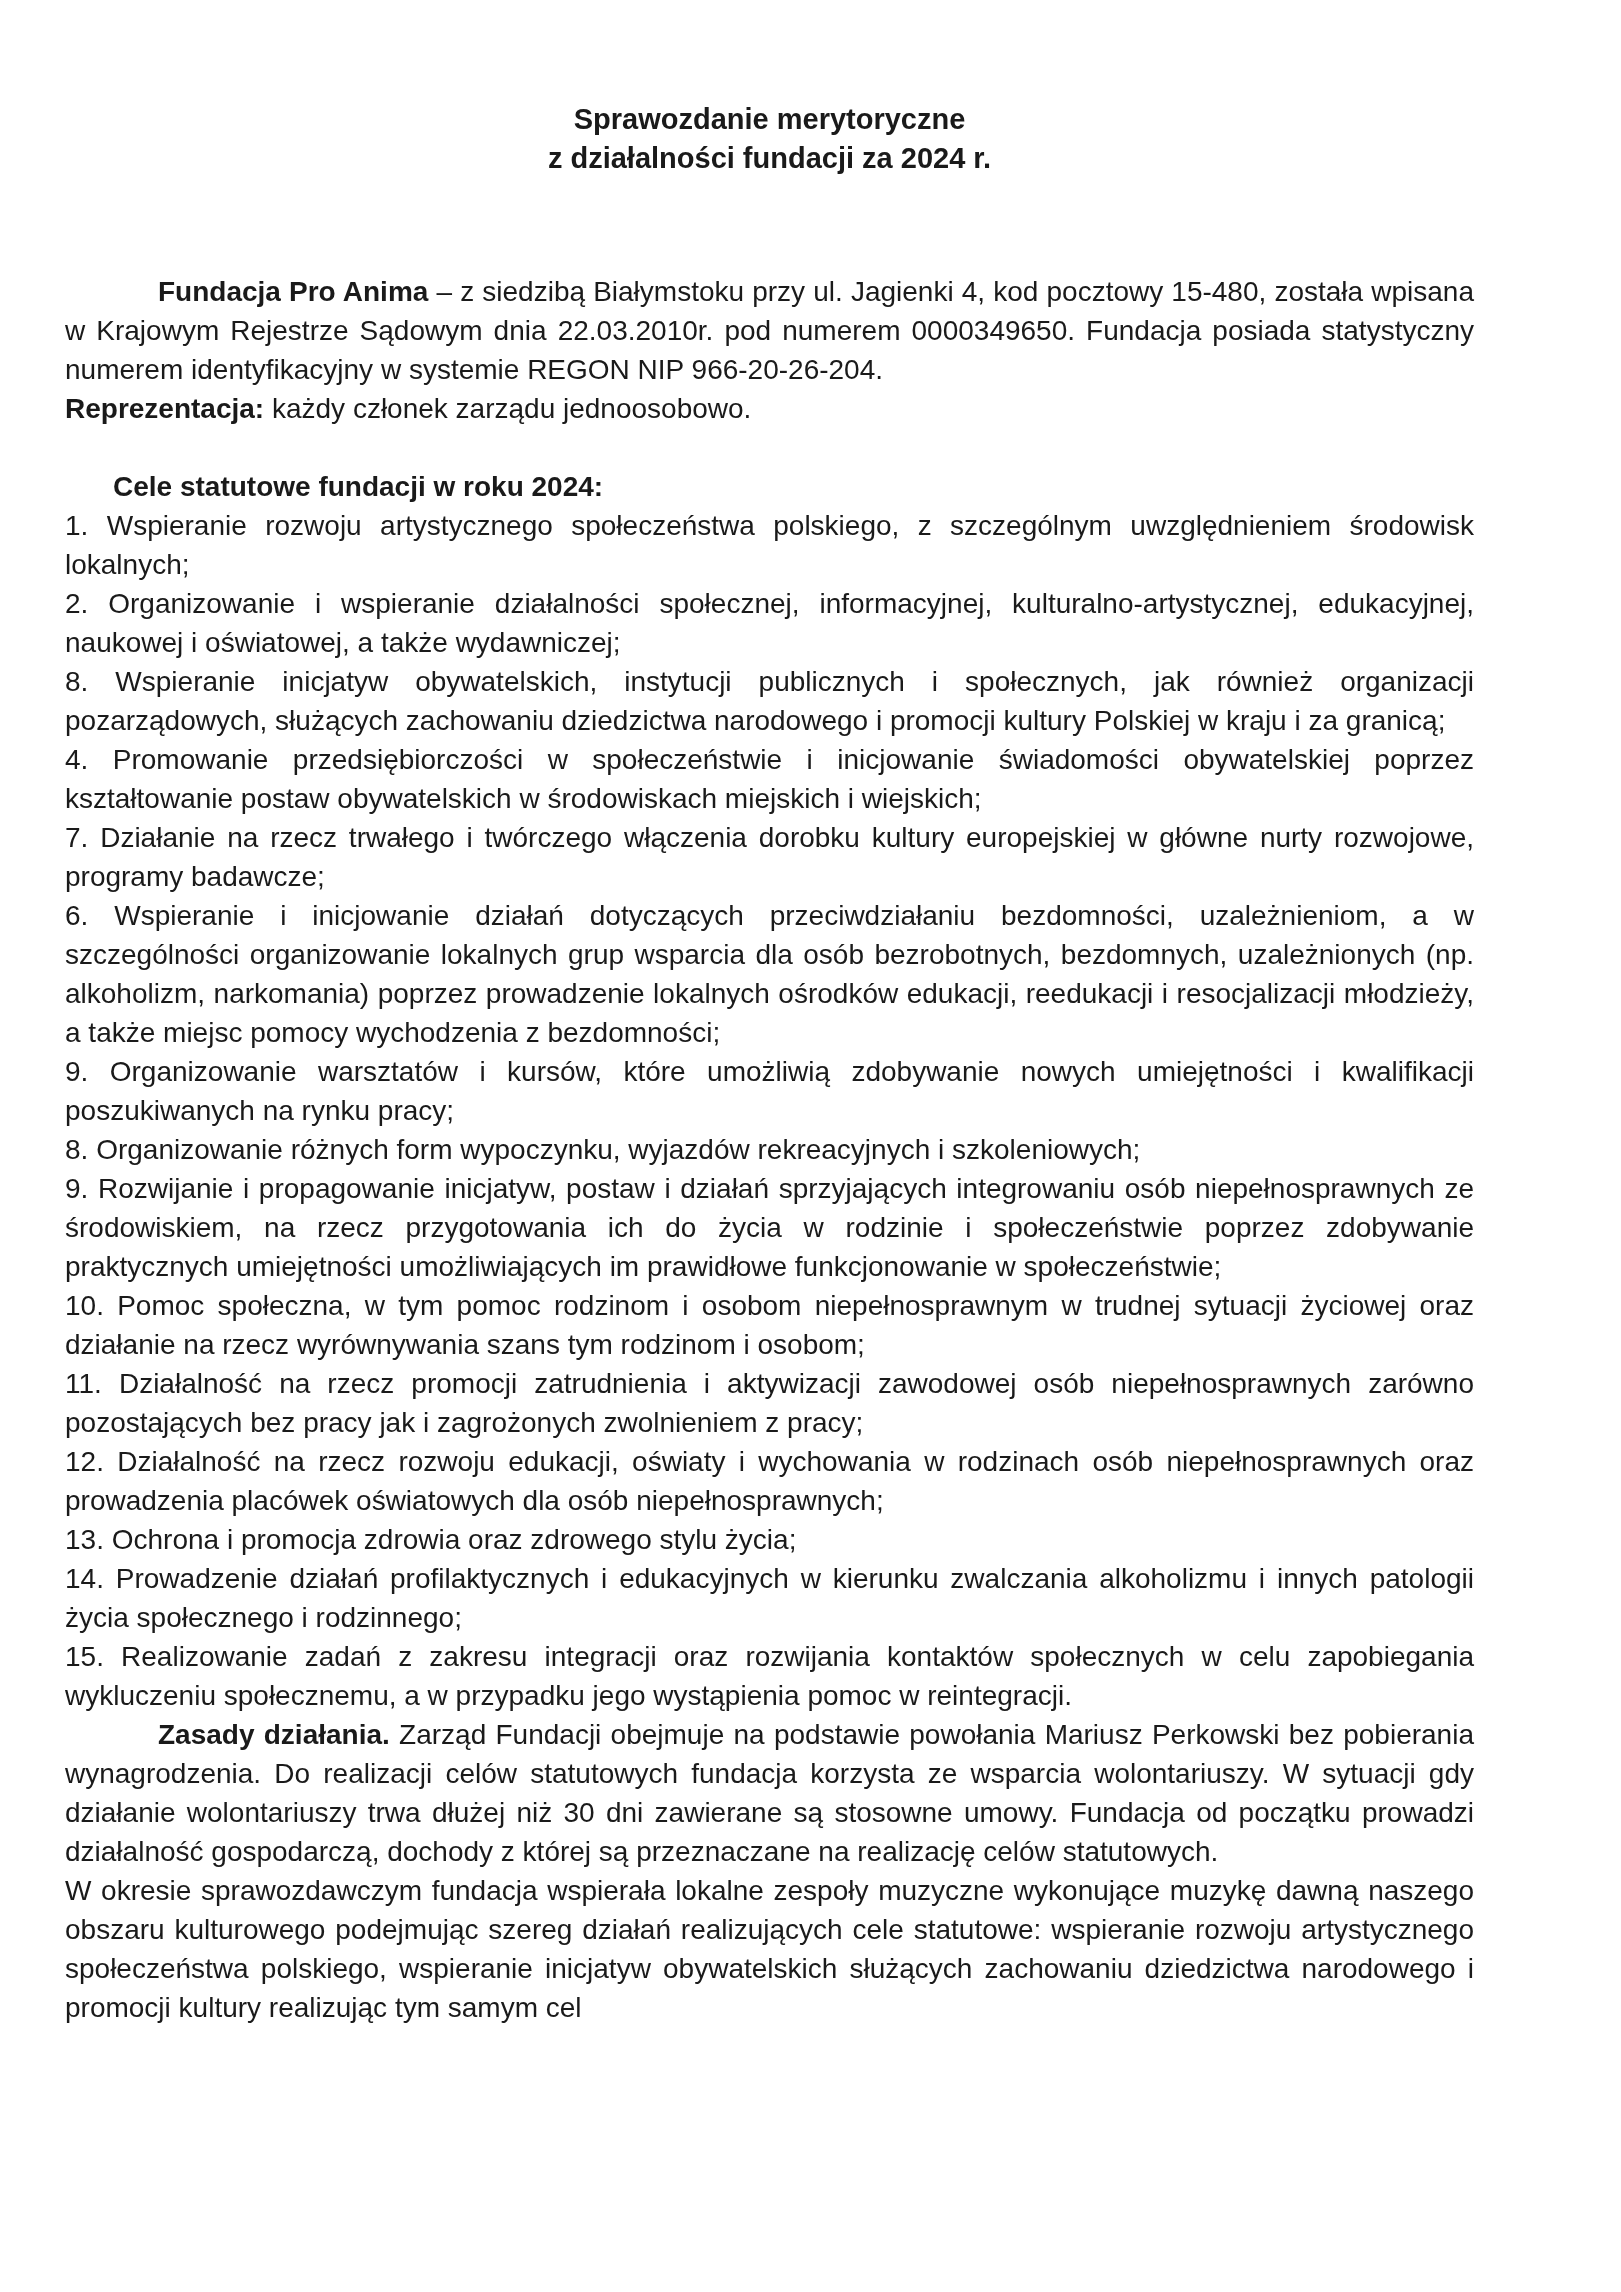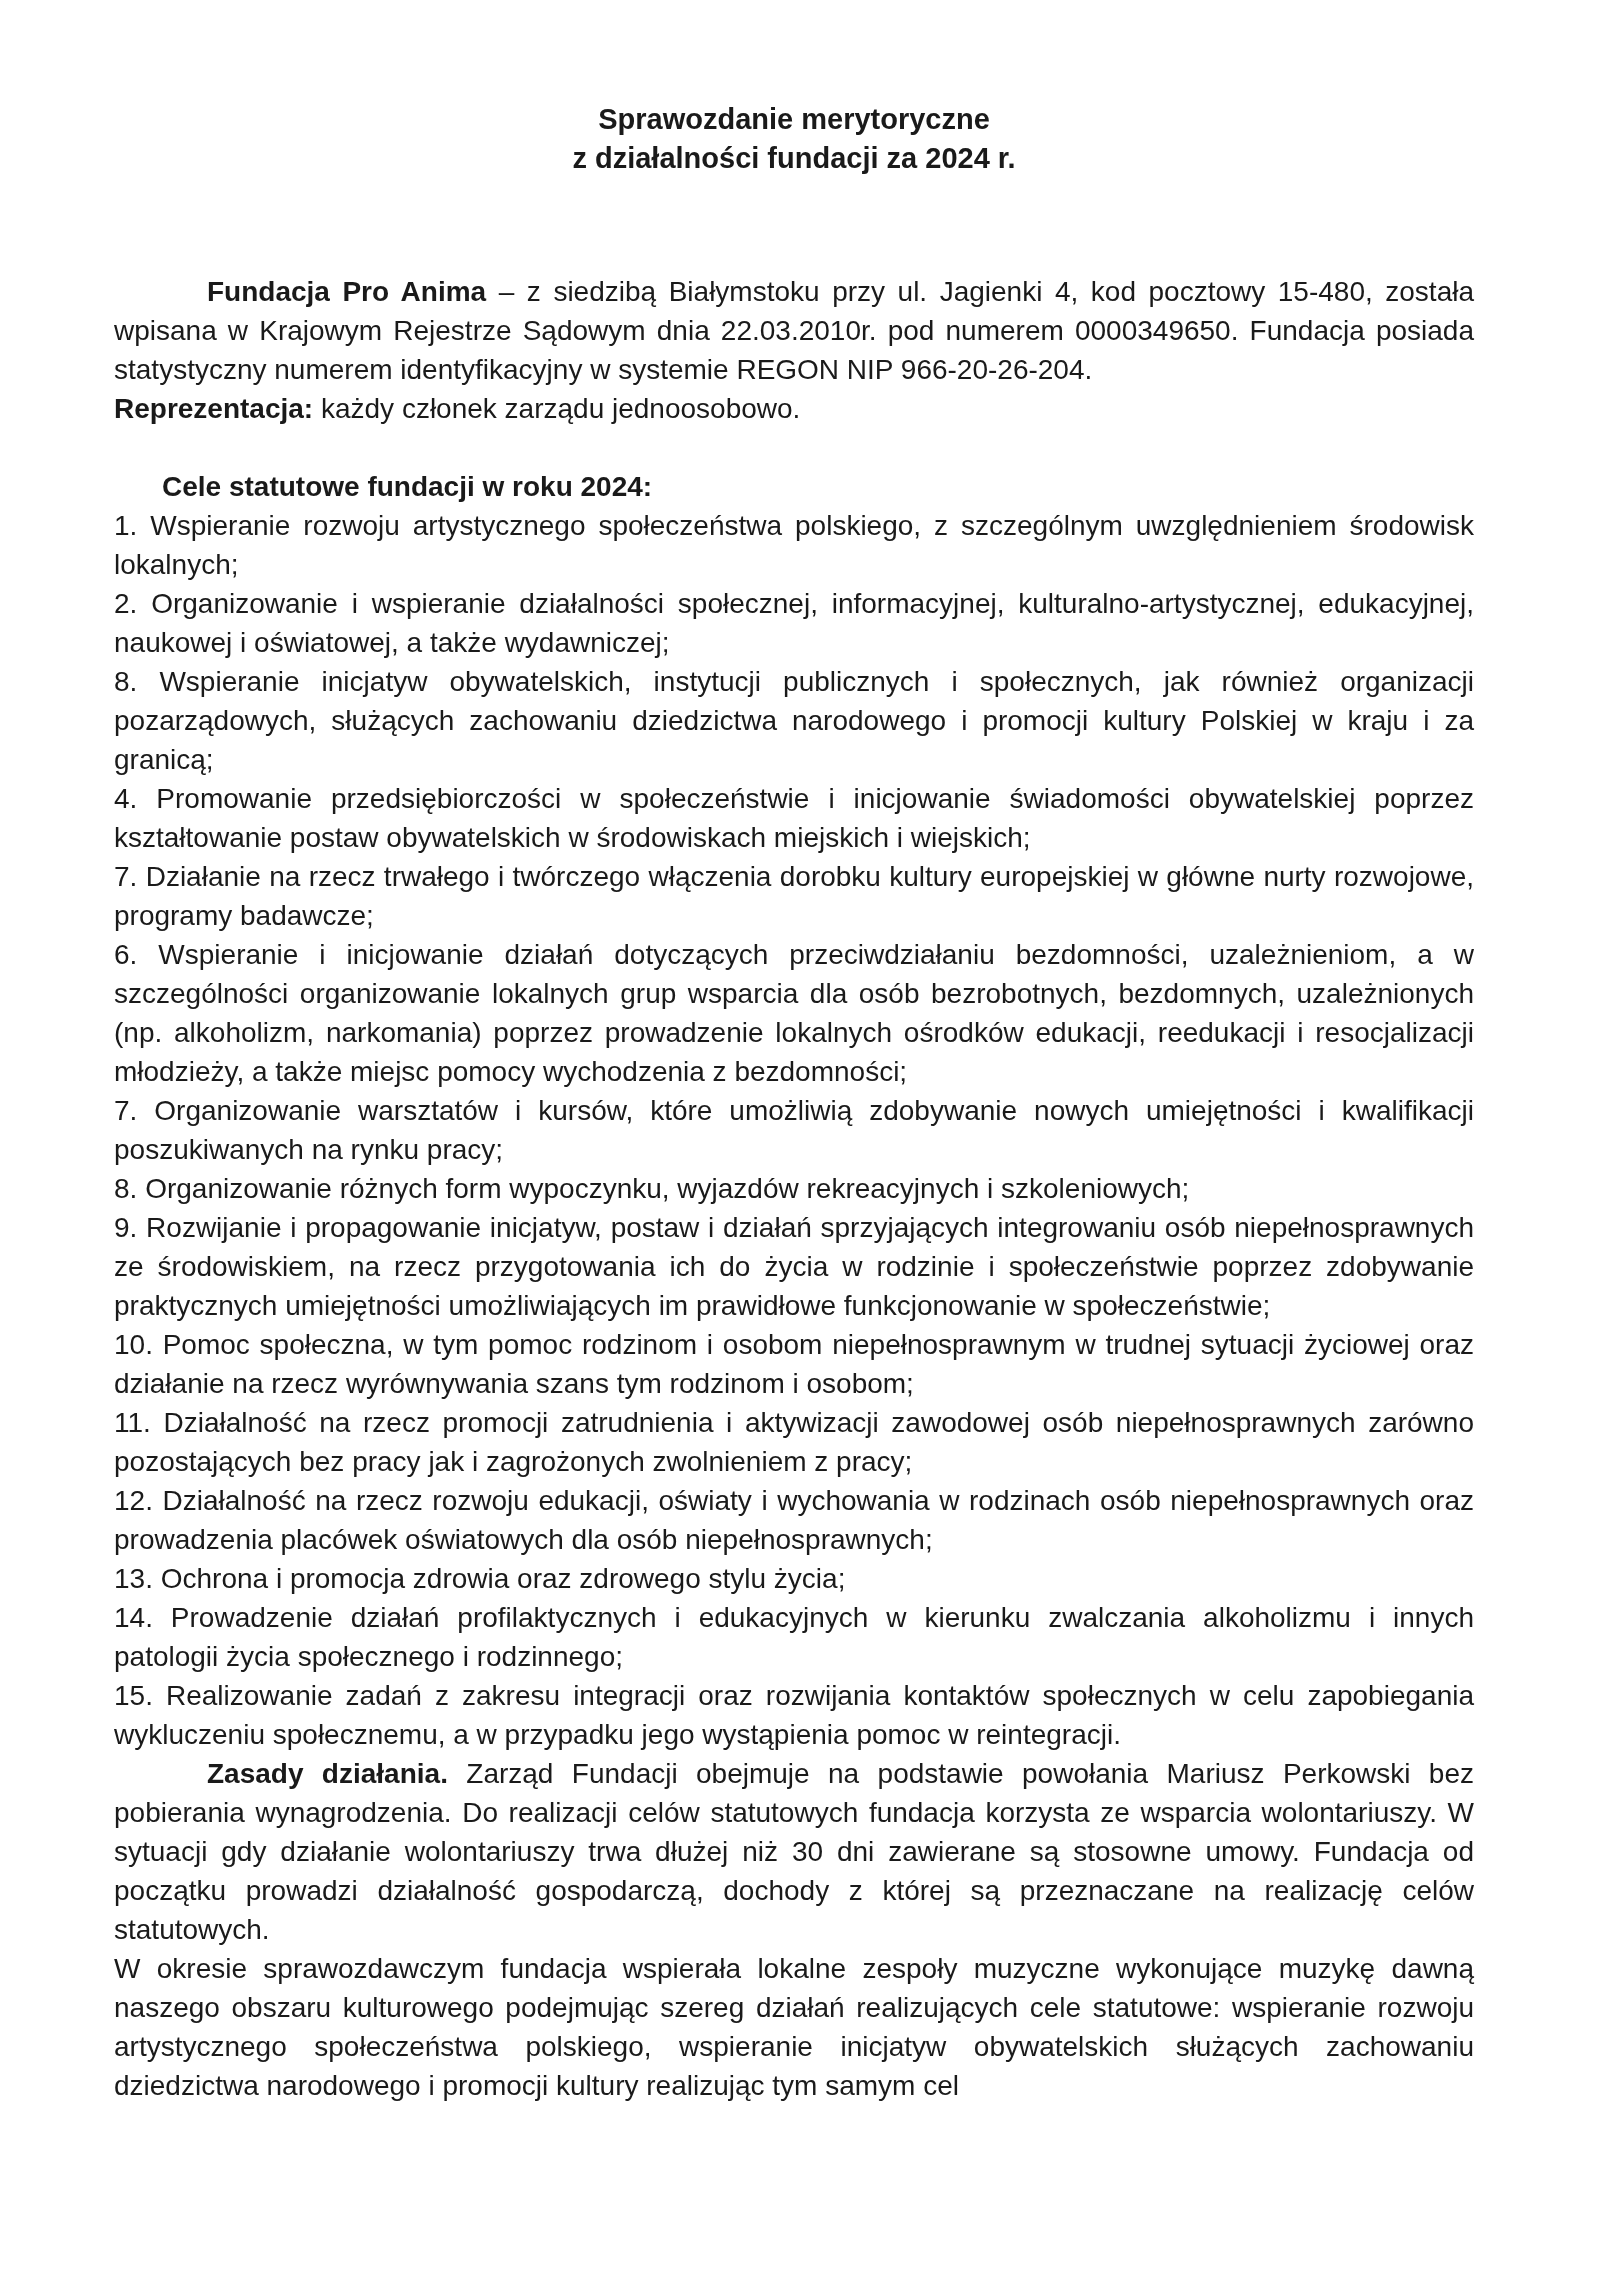--- a/index.html
+++ b/index.html
@@ -6,21 +6,21 @@
     margin: 0;
     padding: 0;
     background: #ffffff;
   }
   .page {
     position: relative;
     width: 1621px;
     height: 2293px;
     box-sizing: border-box;
     background: #ffffff;
-    padding: 100px 147px 0 114px;
+    padding: 100px 147px 0 65px;
     overflow: hidden;
     font-family: "Liberation Sans", "DejaVu Sans", sans-serif;
     font-size: 28px;
     line-height: 39px;
     color: #1a1a1a;
   }
   .doc-title {
     text-align: center;
     font-weight: bold;
     font-size: 29px;
@@ -56,21 +56,21 @@
   <p class="para"><span class="b">Reprezentacja:</span><span> każdy członek zarządu jednoosobowo.</span></p>
 
   <p class="para heading">Cele statutowe fundacji w roku 2024:</p>
 
   <p class="para">1. Wspieranie rozwoju artystycznego społeczeństwa polskiego, z szczególnym uwzględnieniem środowisk lokalnych;</p>
   <p class="para">2.  Organizowanie i wspieranie działalności społecznej, informacyjnej, kulturalno-artystycznej, edukacyjnej, naukowej  i oświatowej, a także wydawniczej;</p>
   <p class="para">8. Wspieranie inicjatyw obywatelskich, instytucji publicznych i społecznych, jak również organizacji pozarządowych, służących zachowaniu dziedzictwa narodowego i promocji kultury Polskiej w kraju i za granicą;</p>
   <p class="para">4.  Promowanie przedsiębiorczości w społeczeństwie i inicjowanie świadomości obywatelskiej poprzez kształtowanie postaw obywatelskich w środowiskach miejskich i wiejskich;</p>
   <p class="para">7. Działanie na rzecz trwałego i twórczego włączenia dorobku kultury europejskiej w główne nurty rozwojowe, programy badawcze;</p>
   <p class="para">6. Wspieranie i inicjowanie działań dotyczących przeciwdziałaniu bezdomności, uzależnieniom, a w szczególności organizowanie lokalnych grup wsparcia dla osób bezrobotnych, bezdomnych, uzależnionych (np. alkoholizm, narkomania) poprzez prowadzenie lokalnych ośrodków edukacji, reedukacji i resocjalizacji młodzieży, a także miejsc pomocy wychodzenia z bezdomności;</p>
-  <p class="para">7.  Organizowanie warsztatów i kursów, które umożliwią zdobywanie nowych umiejętności i kwalifikacji poszukiwanych na rynku pracy;</p>
+  <p class="para">9.  Organizowanie warsztatów i kursów, które umożliwią zdobywanie nowych umiejętności i kwalifikacji poszukiwanych na rynku pracy;</p>
   <p class="para">8.  Organizowanie różnych form wypoczynku, wyjazdów rekreacyjnych i szkoleniowych;</p>
   <p class="para">9.  Rozwijanie i propagowanie inicjatyw, postaw i działań sprzyjających integrowaniu osób niepełnosprawnych ze środowiskiem, na rzecz przygotowania ich do życia w rodzinie i społeczeństwie poprzez zdobywanie praktycznych umiejętności umożliwiających im prawidłowe funkcjonowanie w społeczeństwie;</p>
   <p class="para">10. Pomoc społeczna, w tym pomoc rodzinom i osobom niepełnosprawnym w trudnej sytuacji życiowej oraz działanie na rzecz wyrównywania szans tym rodzinom i osobom;</p>
   <p class="para">11. Działalność na rzecz promocji zatrudnienia i aktywizacji zawodowej osób niepełnosprawnych zarówno pozostających bez pracy jak i zagrożonych zwolnieniem z pracy;</p>
   <p class="para">12.  Działalność na rzecz rozwoju edukacji, oświaty i wychowania w rodzinach osób niepełnosprawnych oraz prowadzenia placówek oświatowych dla osób niepełnosprawnych;</p>
   <p class="para">13.  Ochrona i promocja zdrowia oraz zdrowego stylu życia;</p>
   <p class="para">14.  Prowadzenie działań profilaktycznych i edukacyjnych w kierunku zwalczania alkoholizmu i innych patologii życia społecznego i rodzinnego;</p>
   <p class="para">15. Realizowanie zadań z zakresu integracji oraz rozwijania kontaktów społecznych w celu zapobiegania wykluczeniu społecznemu, a w przypadku jego wystąpienia pomoc w reintegracji.</p>
 
   <p class="para first-indent"><span class="b">Zasady działania.</span><span> Zarząd Fundacji obejmuje na podstawie powołania Mariusz Perkowski bez pobierania wynagrodzenia. Do realizacji celów statutowych fundacja korzysta ze wsparcia wolontariuszy. W sytuacji gdy działanie wolontariuszy trwa dłużej niż 30 dni zawierane są stosowne umowy. Fundacja od początku prowadzi działalność gospodarczą, dochody z której są przeznaczane na realizację celów statutowych.</span></p>

